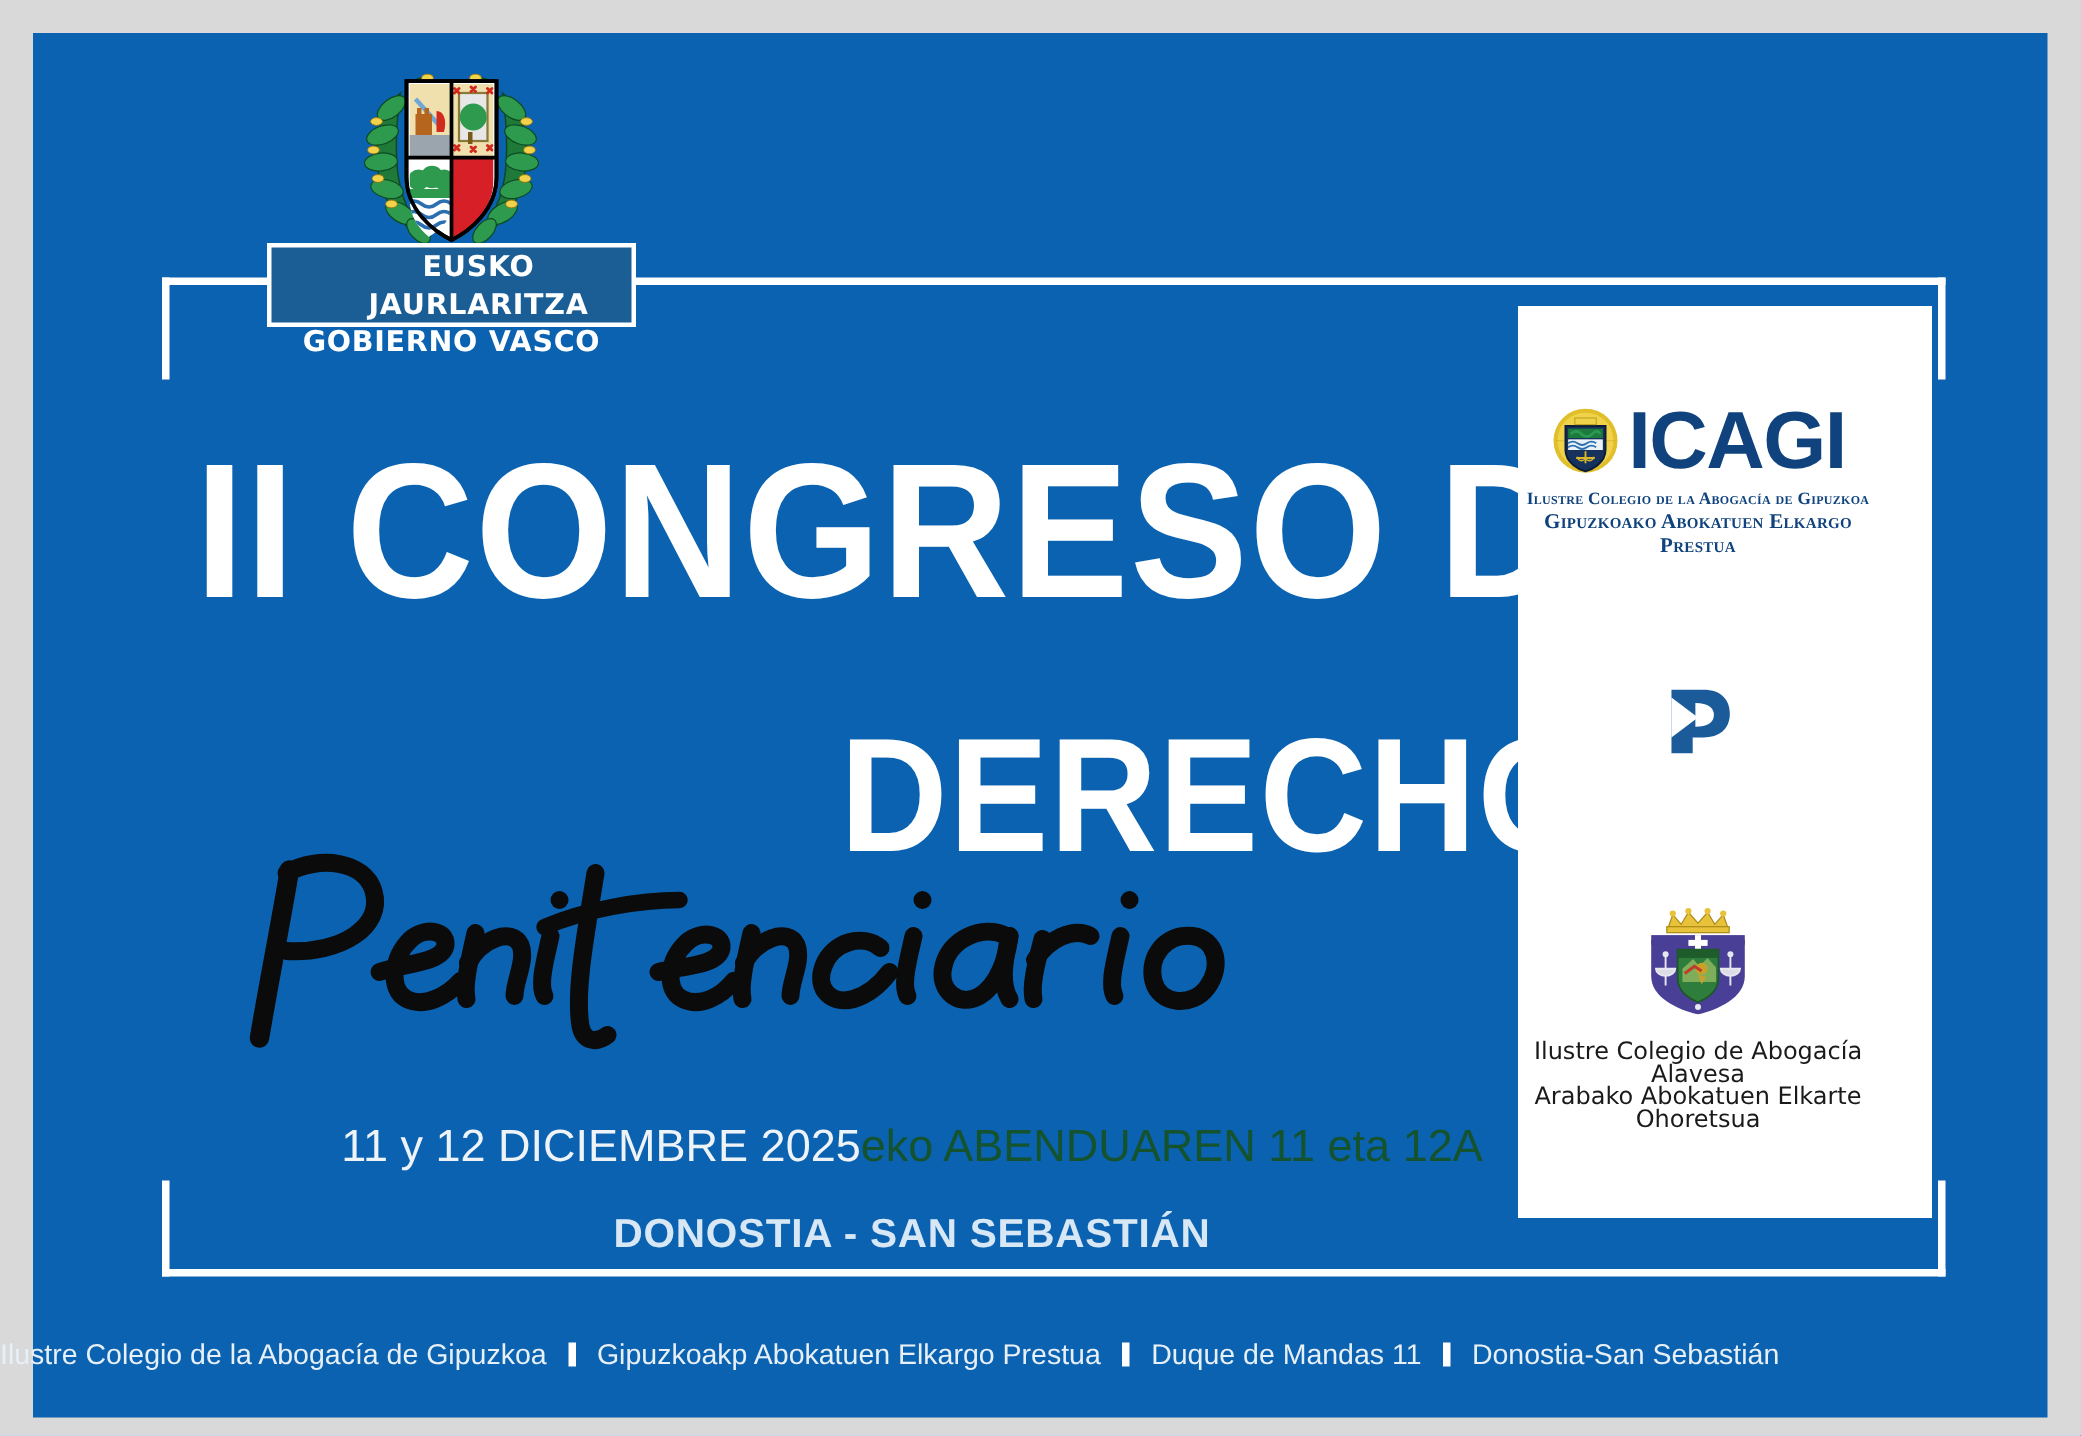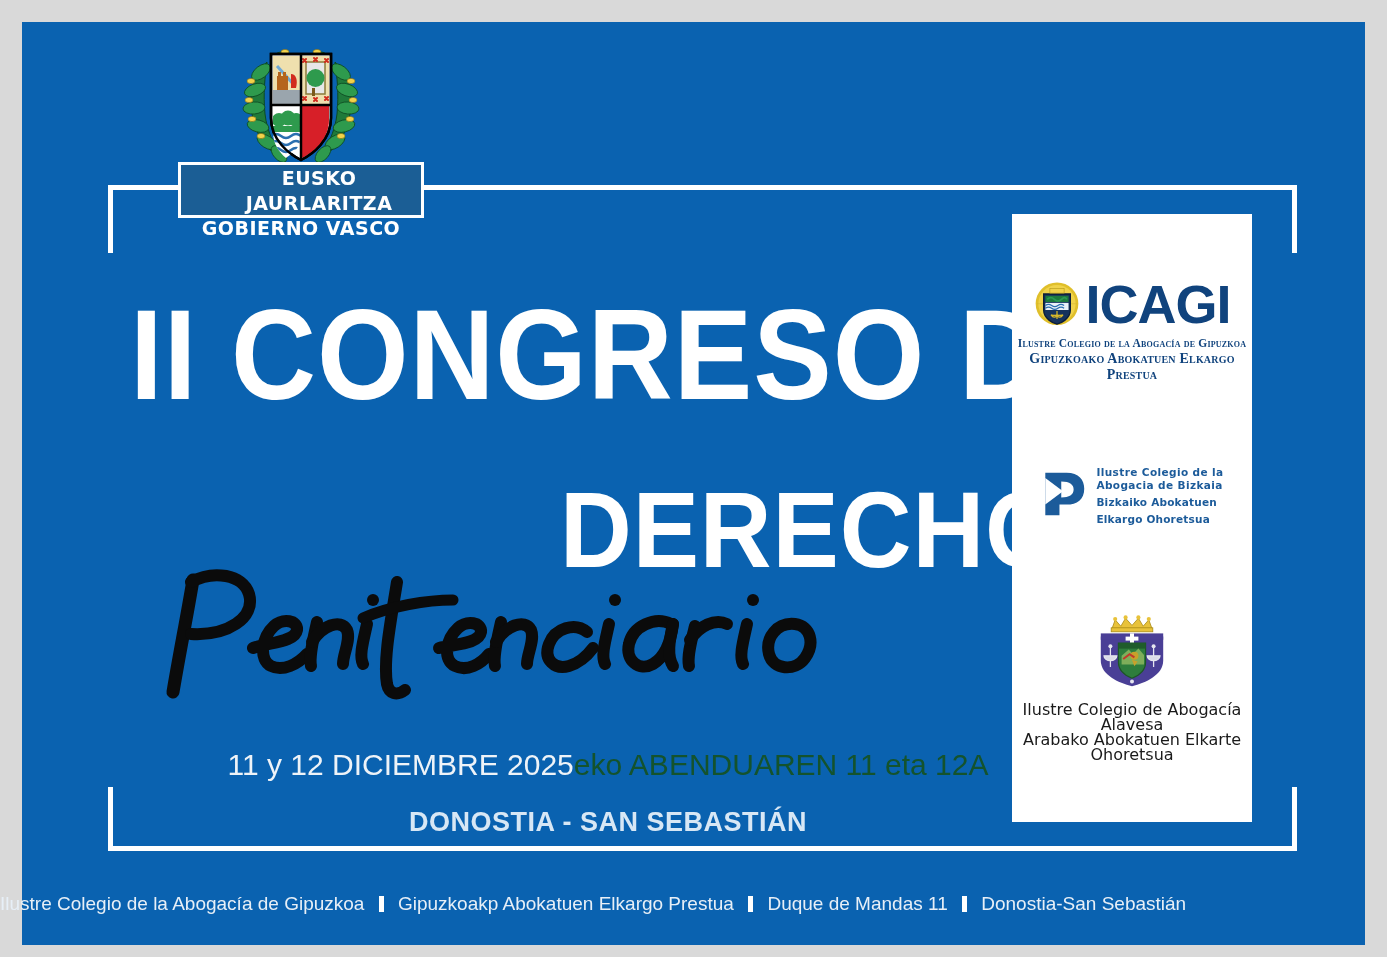--- a/index.html
+++ b/index.html
@@ -181,24 +181,25 @@
     background: #ffffff;
     margin: 0 9px;
     position: relative;
     top: 2px;
   }
 
   
   .logo-panel {
     position: absolute;
     left: 1012px;
-    top: 214px;
+    top: 204px;
     width: 240px;
     height: 608px;
     background: #ffffff;
+    padding-left: 36px;
   }
   .logo-slot { position: absolute; left: 0; width: 240px; text-align: center; }
 
   
   .icagi-slot { top: 62px; }
   .icagi-row {
     display: flex;
     align-items: center;
     justify-content: center;
     gap: 4px;
@@ -482,26 +483,20 @@
 
     <div class="logo-slot bizkaia-slot">
       <div class="bizkaia-row">
         <span>
           <svg viewBox="0 0 52 56" width="46" height="50" xmlns="http://www.w3.org/2000/svg">
             <path d="M6 4 H30 C44 4 50 12 50 22 C50 34 42 40 30 40 H22 V52 H6 Z" fill="#1c5b9a"></path>
             <path d="M6 10 L26 25 L6 40 Z" fill="#ffffff"></path>
             <path d="M24 14 C34 14 38 18 38 23 C38 29 33 32 24 32 Z" fill="#ffffff"></path>
           </svg>
         </span>
-        <span class="bizkaia-text">
-          <div class="b-es">Ilustre Colegio de la</div>
-          <div class="b-es">Abogacia de Bizkaia</div>
-          <div class="b-eu">Bizkaiko Abokatuen</div>
-          <div class="b-eu">Elkargo Ohoretsua</div>
-        </span>
       </div>
     </div>
 
     <div class="logo-slot alava-slot">
       <span>
         <svg viewBox="0 0 110 92" width="88" height="74" xmlns="http://www.w3.org/2000/svg">
 
           <g>
             <path d="M30 18 L34 7 L41 15 L47 5 L55 14 L63 5 L69 15 L76 7 L80 18 Z" fill="#e8c23a" stroke="#a98a14" stroke-width="1"></path>
             <rect x="29" y="17" width="52" height="5" fill="#e8c23a" stroke="#a98a14" stroke-width="1"></rect>

